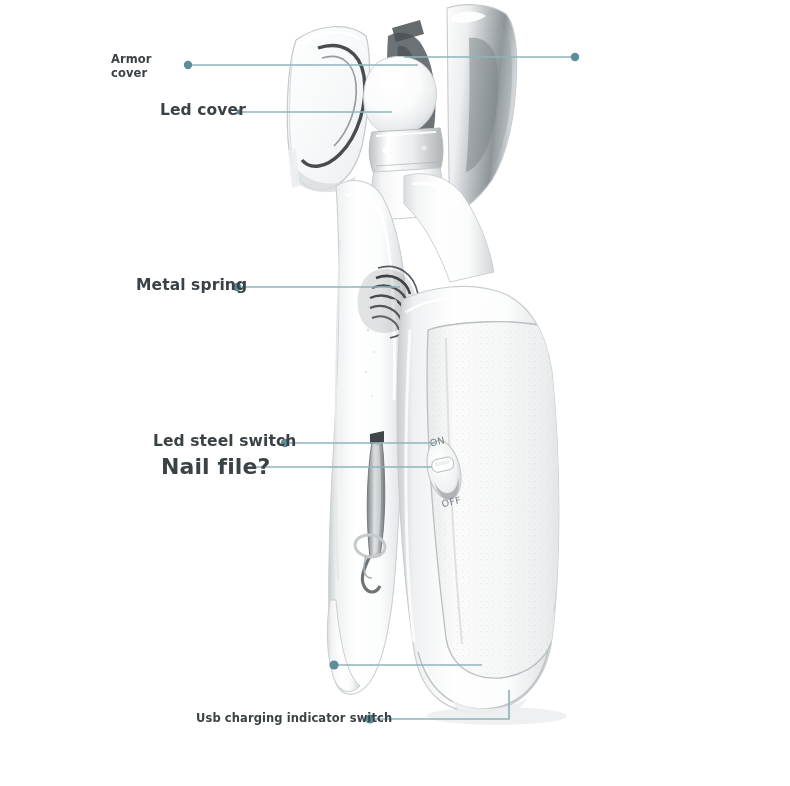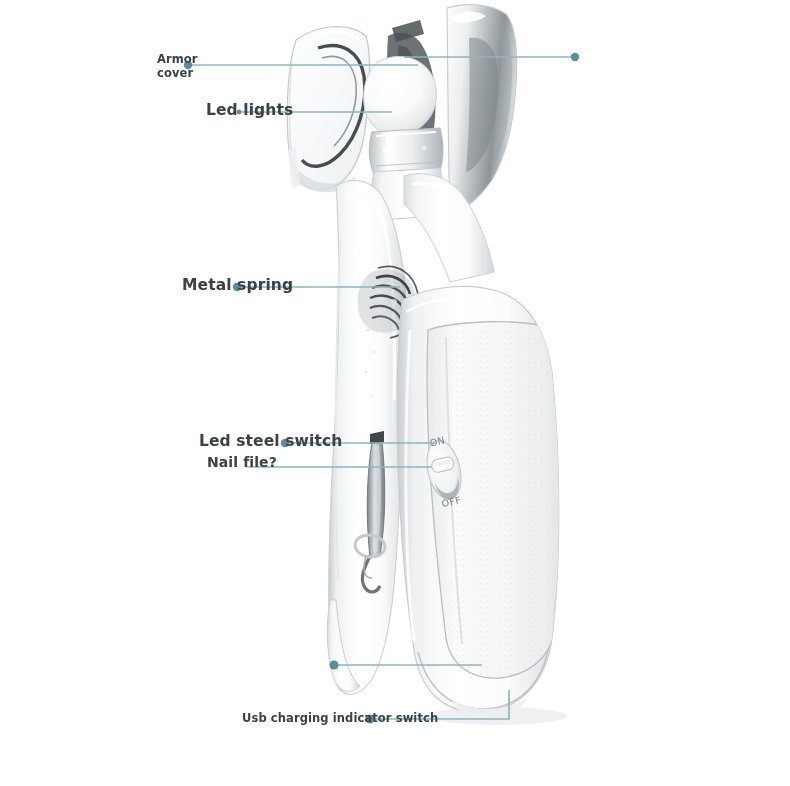--- a/index.html
+++ b/index.html
@@ -21,22 +21,22 @@
 
   .label{
     position:absolute;
     color:#3b4246;
     white-space:pre;
     line-height:1.18;
     letter-spacing:.1px;
   }
   .lbl-small{font-size:11.5px;font-weight:bold;}
   .lbl-mid{font-size:15.5px;font-weight:bold;}
-  .lbl-big{font-size:14px;font-weight:bold;}
-  .ta-left{text-align:left;margin-left:46px;}
+  .lbl-big{font-size:22px;font-weight:bold;}
+  .ta-left{text-align:left;}
   .ta-right{text-align:right;}
 </style>
 </head>
 <body style="background: rgb(255, 255, 255);">
 
 <div id="stage">
 
   <svg id="product" viewBox="0 0 790 786" aria-hidden="true">
     <defs>
       <linearGradient id="gWhiteV" x1="0" y1="0" x2="1" y2="0">
@@ -271,21 +271,21 @@
       <circle cx="285" cy="443" r="4.2"></circle>
       <circle cx="334" cy="665" r="4.6"></circle>
       <circle cx="370" cy="719" r="4.6"></circle>
     </g>
   </svg>
 
   <div class="label lbl-small ta-left" style="left:111px; top:53px;  width:72px;">Armor
 cover</div>
 
 
-  <div class="label lbl-mid ta-left" style="left:160px; top:101px; width:80px;">Led lights</div>
+  <div class="label lbl-mid ta-left" style="left:160px; top:101px; width:80px;">Led cover</div>
 
   <div class="label lbl-mid ta-left" style="left:136px; top:276px; width:104px;">Metal spring</div>
 
   <div class="label lbl-mid ta-left" style="left:153px; top:432px; width:130px;">Led steel switch</div>
 
   <div class="label lbl-big ta-left" style="left:161px; top:454px; width:90px;">Nail file?</div>
 
 
   <div class="label lbl-small ta-left" style="left:196px; top:712px; width:172px;">Usb charging indicator switch</div>
 

